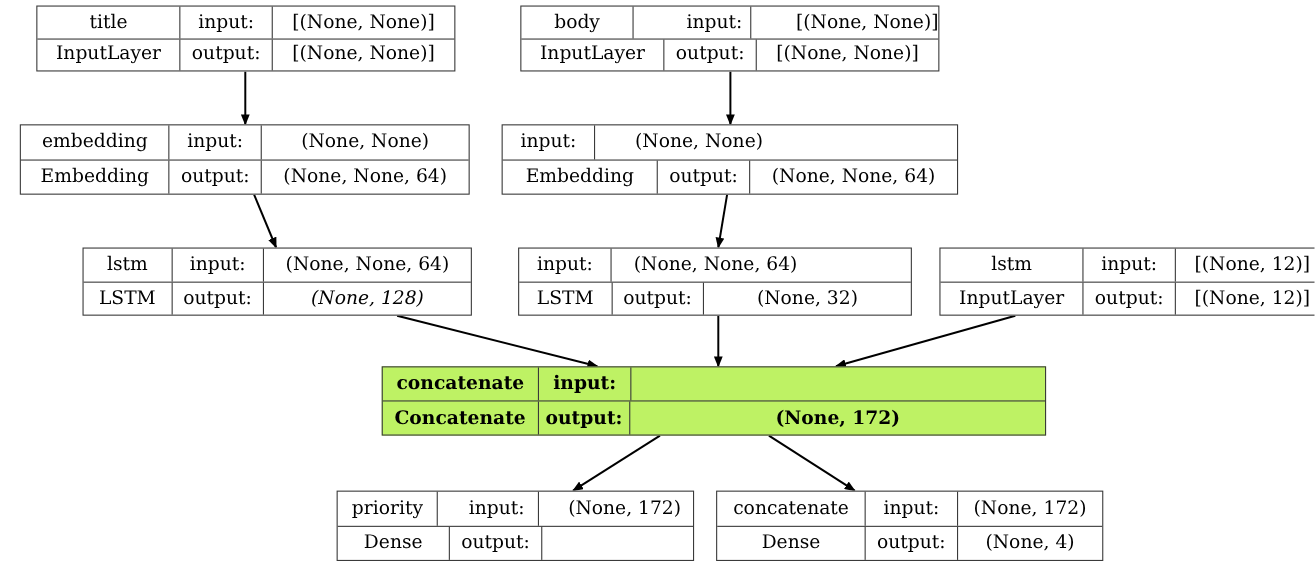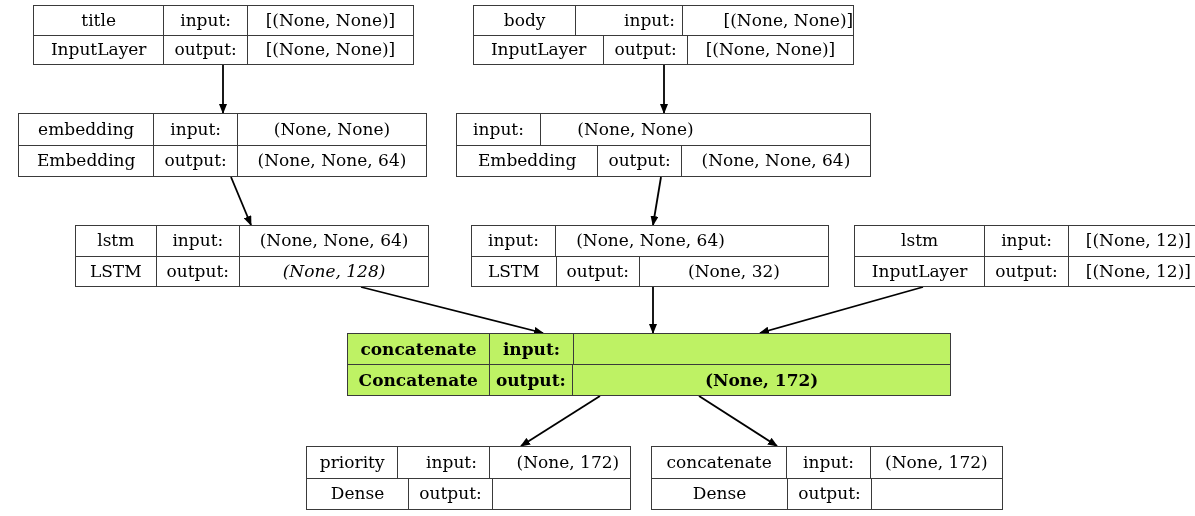--- a/index.html
+++ b/index.html
@@ -192,17 +192,18 @@
       </div>
       <div class="node" style="left: 635px; top: 446px; width: 352px; height: 64px; background: rgb(255, 255, 255); border-color: rgb(58, 58, 58);">
         <div class="node-row top" style="border-bottom-color: rgb(58, 58, 58);">
           <div class="cell c-name" style="width: 136px; border-right-color: rgb(58, 58, 58); color: rgb(0, 0, 0);">concatenate</div>
           <div class="cell c-io" style="width: 84px; border-right-color: rgb(58, 58, 58); color: rgb(0, 0, 0);">input:</div>
           <div class="cell c-shape" style="width: 132px; color: rgb(0, 0, 0);">(None, 172)</div>
         </div>
         <div class="node-row">
           <div class="cell c-name" style="width: 136px; border-right-color: rgb(58, 58, 58); color: rgb(0, 0, 0);">Dense</div>
           <div class="cell c-io" style="width: 84px; border-right-color: rgb(58, 58, 58); color: rgb(0, 0, 0);">output:</div>
+          <div class="cell c-shape" style="width: 132px; color: rgb(0, 0, 0);">(None, 4)</div>
         </div>
       </div>
     </div>
 
 </div>
 
 </body></html>

